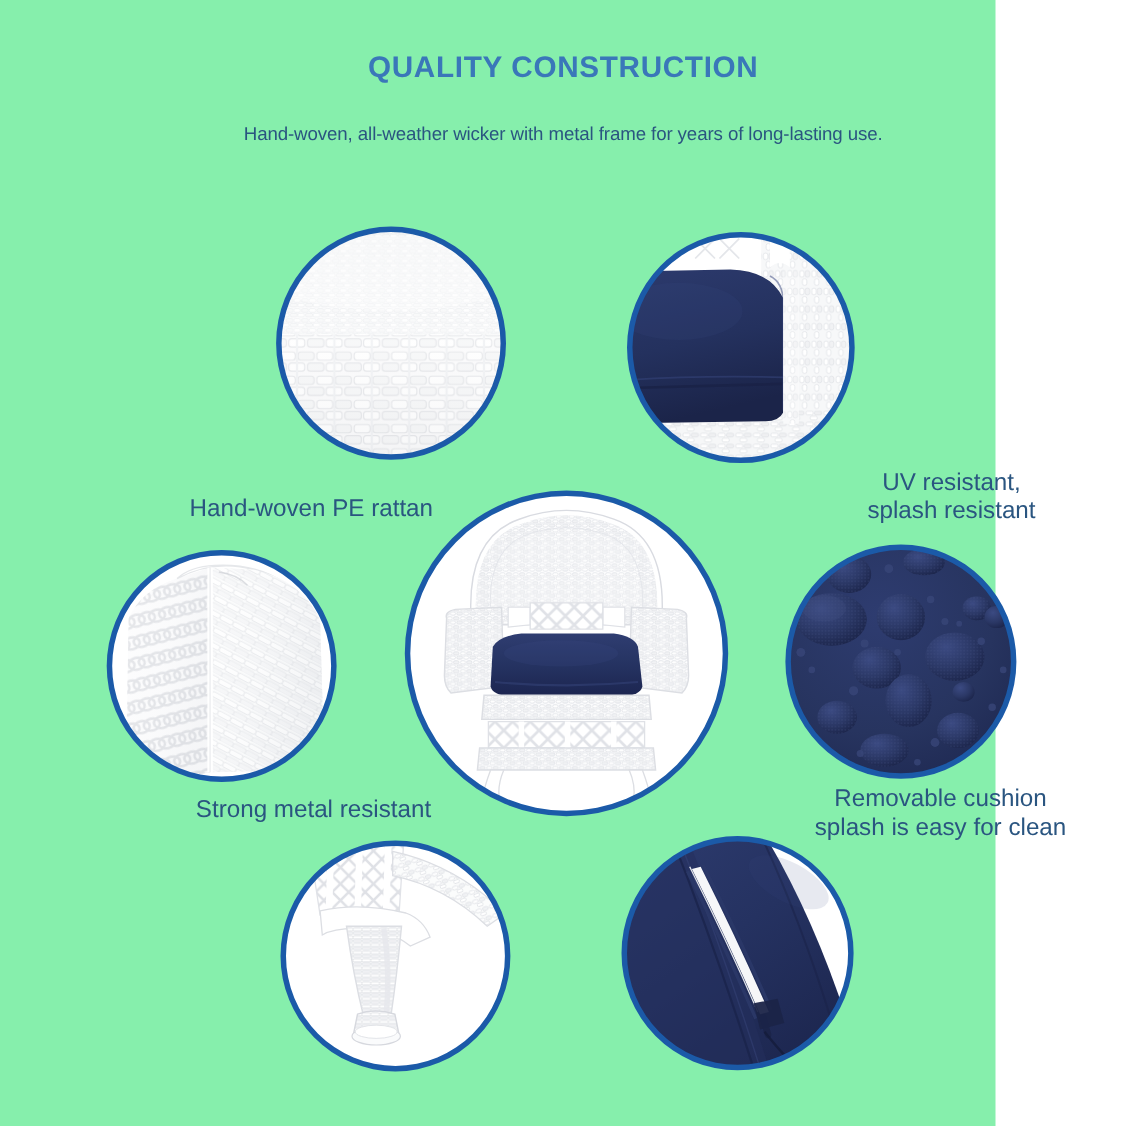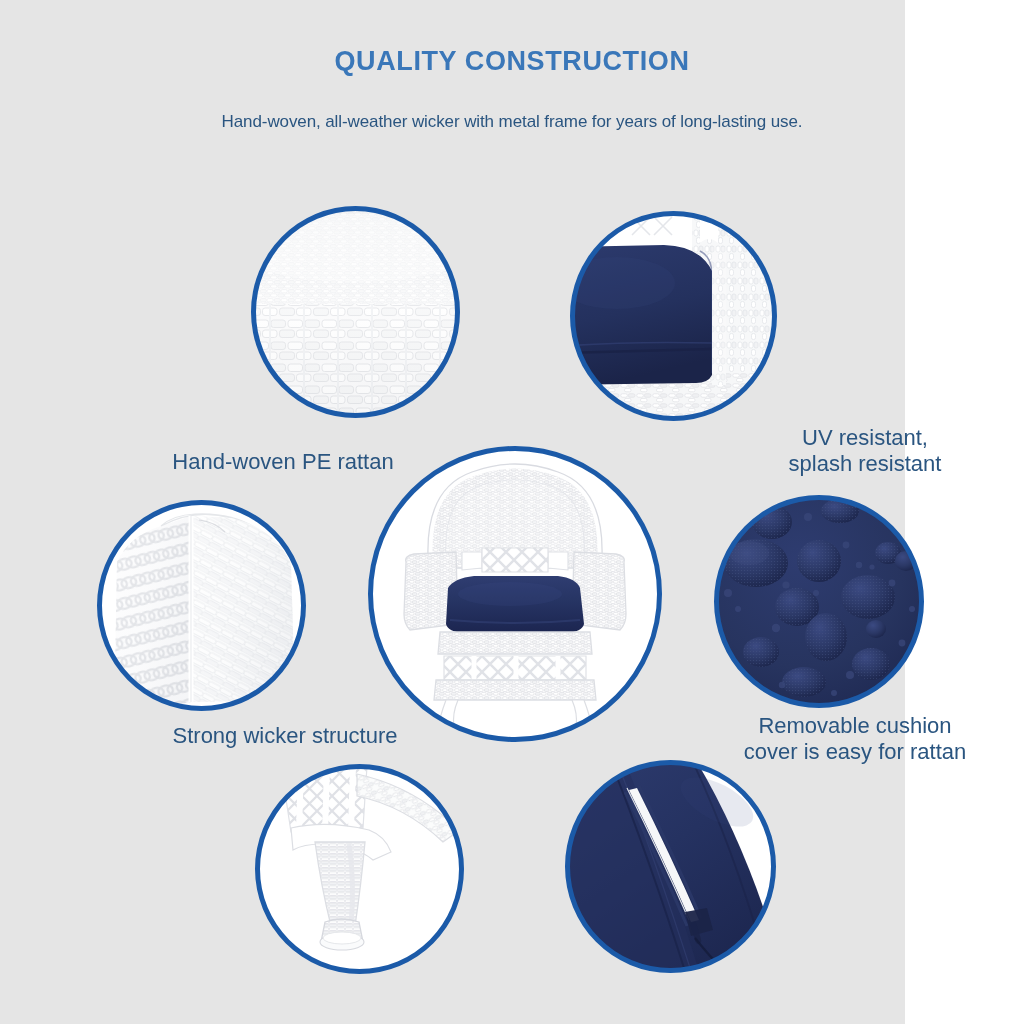--- a/index.html
+++ b/index.html
@@ -3,21 +3,21 @@
 <meta charset="utf-8">
 <title>Quality Construction Infographic</title>
 <style>
   * { box-sizing: border-box; margin: 0; padding: 0; }
   html, body {
     width: 1024px; height: 1024px;
     background: #ffffff;
     font-family: "Liberation Sans", sans-serif;
     overflow: hidden;
   }
-  #page { position: relative; width: 905px; height: 1024px; background: #e5e5e5; }
+  #page { position: relative; width: 905px; height: 1024px; background: #86efac; }
 
   
   #title {
     position: absolute; top: 46px; left: 0; width: 1024px;
     text-align: center;
     font-size: 27px; font-weight: bold; letter-spacing: 0.6px;
     color: #3a77b9;
   }
   #subtitle {
     position: absolute; top: 112px; left: 0; width: 1024px;
@@ -393,18 +393,18 @@
       <ellipse cx="150" cy="40" rx="40" ry="18" fill="#3c4b80" opacity="0.12" transform="rotate(28 150 40)"></ellipse>
     </svg>
   </div>
   <div class="ring" style="left:565px; top:760px; width:211px; height:213px;"></div>
 
   <div class="caption cap-left" style="left:118px; top:449px; width:330px;">Hand-woven PE rattan</div>
 
   <div class="caption cap-center" style="left:735px; top:425px; width:260px;">UV resistant,
 splash resistant</div>
 
-  <div class="caption cap-left" style="left:120px; top:723px; width:330px;">Strong wicker structure</div>
+  <div class="caption cap-left" style="left:120px; top:723px; width:330px;">Strong metal resistant</div>
 
   <div class="caption cap-center" style="left:705px; top:713px; width:300px;">Removable cushion
-cover is easy for rattan</div>
+splash is easy for clean</div>
 
 </div>
 
 </body></html>

